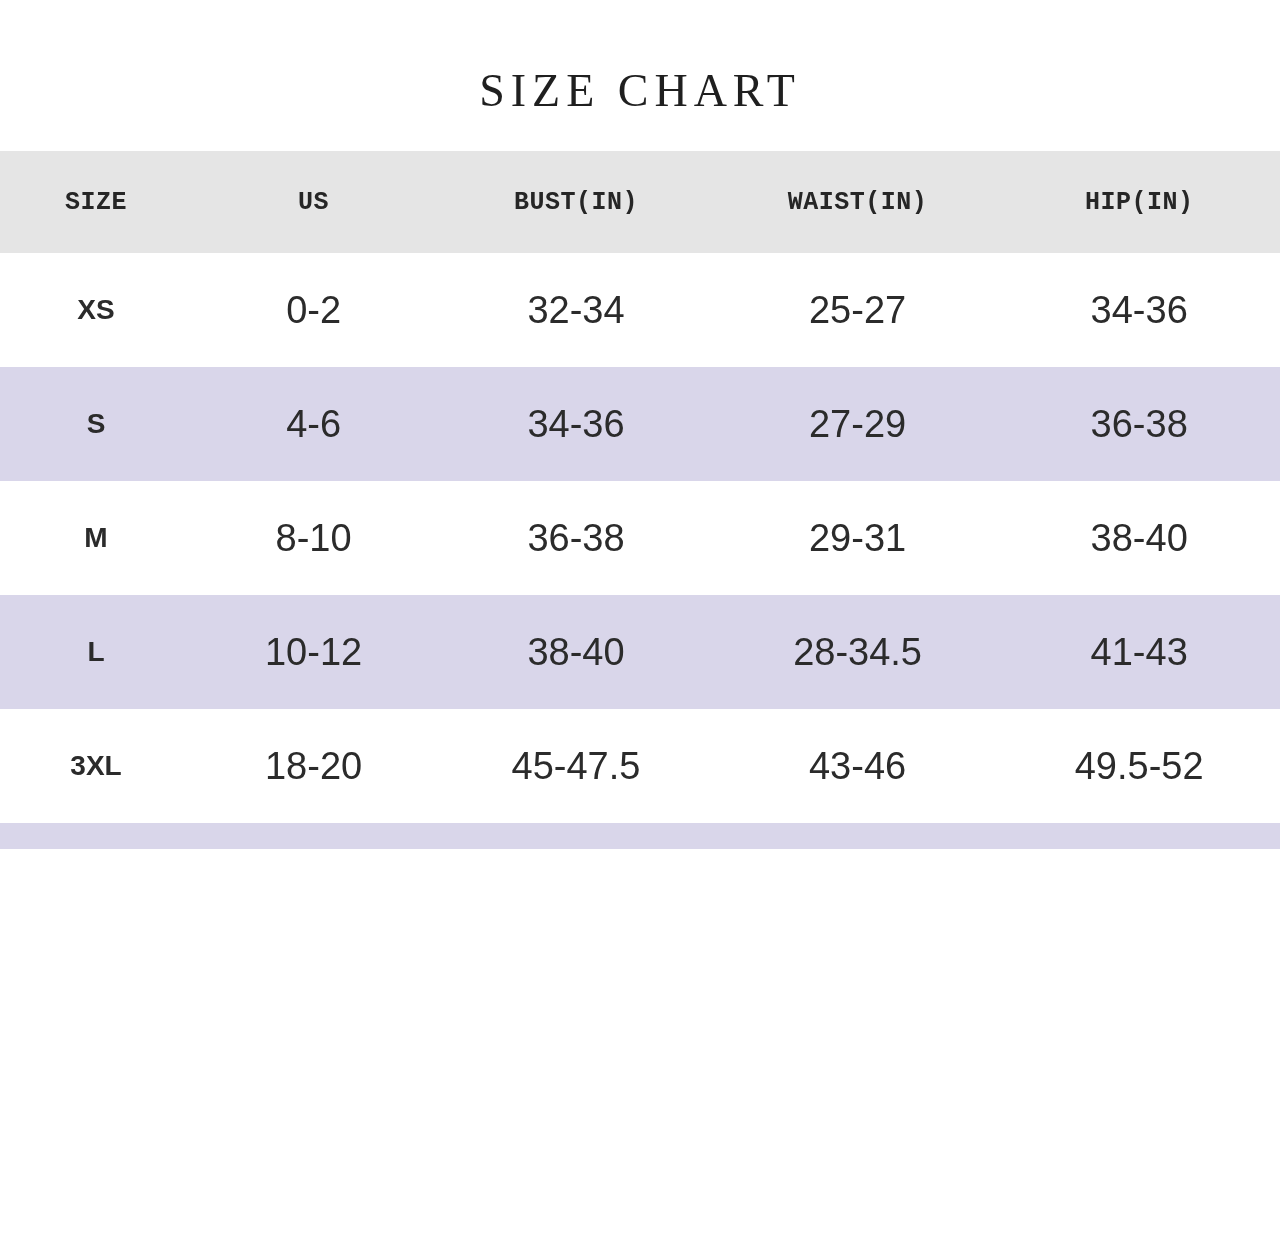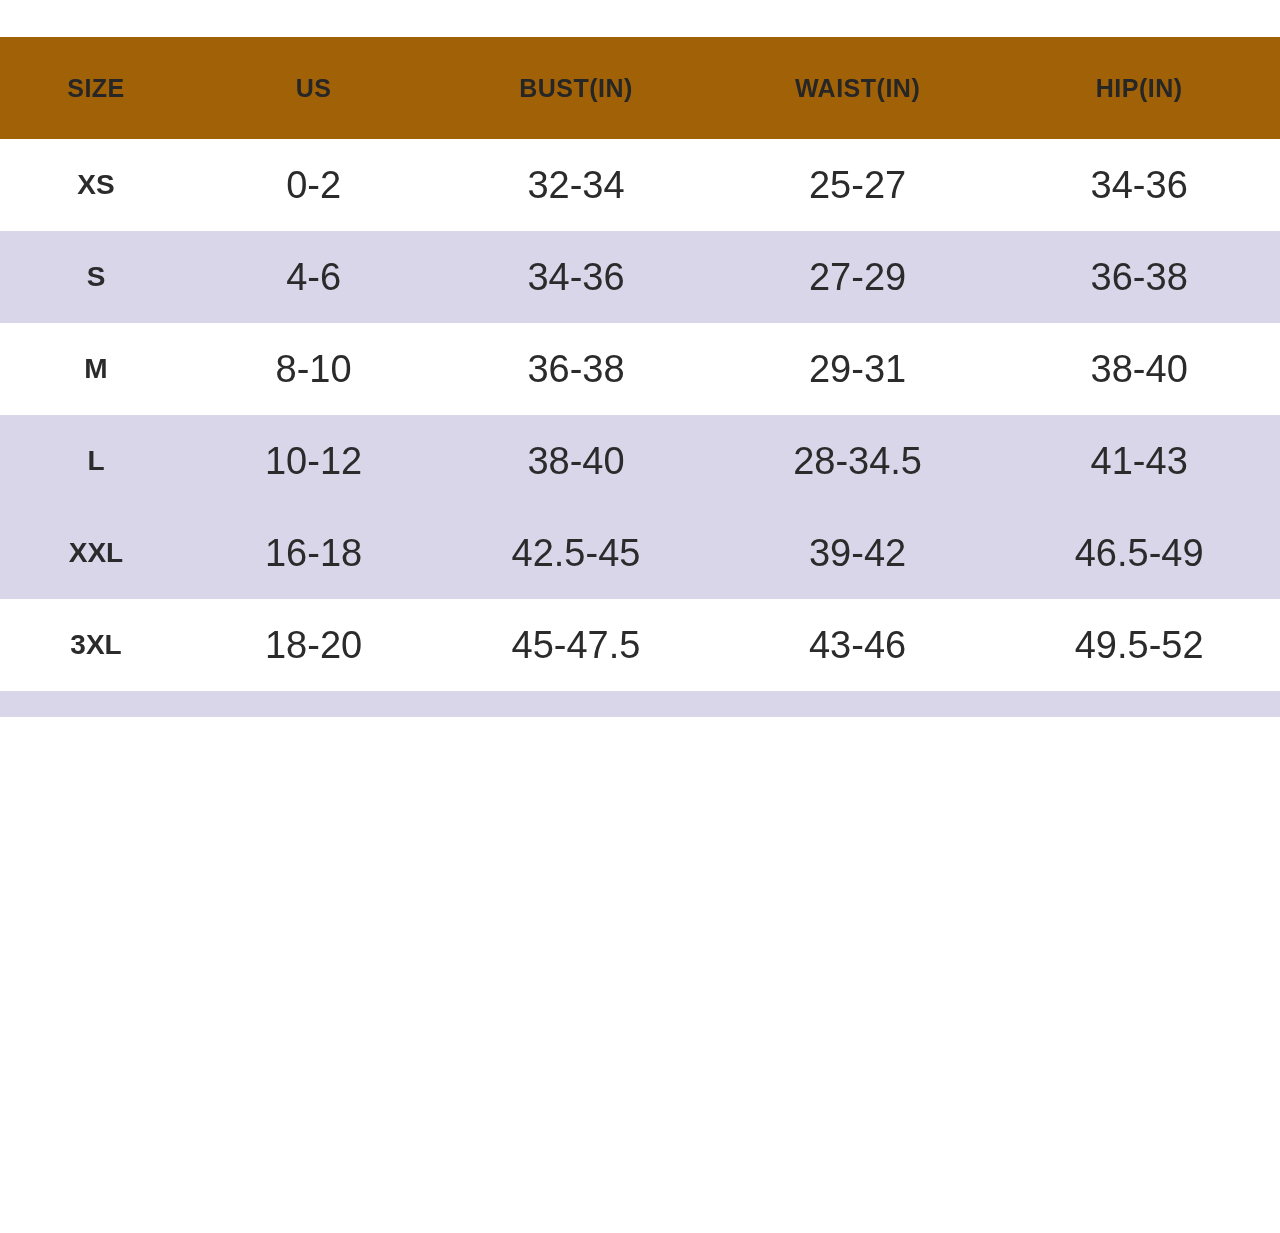--- a/index.html
+++ b/index.html
@@ -48,31 +48,32 @@
     width: 100%;
     border-collapse: collapse;
     table-layout: fixed;
   }
   table.size-chart th,
   table.size-chart td {
     text-align: center;
     vertical-align: middle;
   }
   thead tr {
-    background: #a16207;
+    background: #e5e5e5;
+    font-family: Liberation Mono, monospace;
   }
   thead th {
     height: 100px;
     font-size: 25px;
     font-weight: bold;
     color: #262626;
     letter-spacing: 0.5px;
   }
   tbody tr {
-    height: 92px;
+    height: 114px;
   }
   tbody tr.alt {
     background: #d9d6ea;
   }
   tbody td {
     font-size: 38px;
     color: #2b2b2b;
     font-weight: 400;
   }
   tbody td.size-col {
@@ -88,20 +89,21 @@
     width: 100%;
     height: 26px;
     background: #d9d6ea;
   }
 </style>
 </head>
 <body>
 
 <div class="page">
 
+  <h1 class="title">SIZE CHART</h1>
 
 
   <div class="table-wrap">
     <table class="size-chart">
       <colgroup>
         <col class="col-size">
         <col class="col-us">
         <col class="col-bust">
         <col class="col-waist">
         <col class="col-hip">
@@ -137,27 +139,20 @@
           <td>29-31</td>
           <td>38-40</td>
         </tr>
         <tr class="alt">
           <td class="size-col">L</td>
           <td>10-12</td>
           <td>38-40</td>
           <td>28-34.5</td>
           <td>41-43</td>
         </tr>
-        <tr class="alt">
-          <td class="size-col">XXL</td>
-          <td>16-18</td>
-          <td>42.5-45</td>
-          <td>39-42</td>
-          <td>46.5-49</td>
-        </tr>
         <tr>
           <td class="size-col">3XL</td>
           <td>18-20</td>
           <td>45-47.5</td>
           <td>43-46</td>
           <td>49.5-52</td>
         </tr>
       </tbody>
     </table>
     <div class="footer-band"></div>

